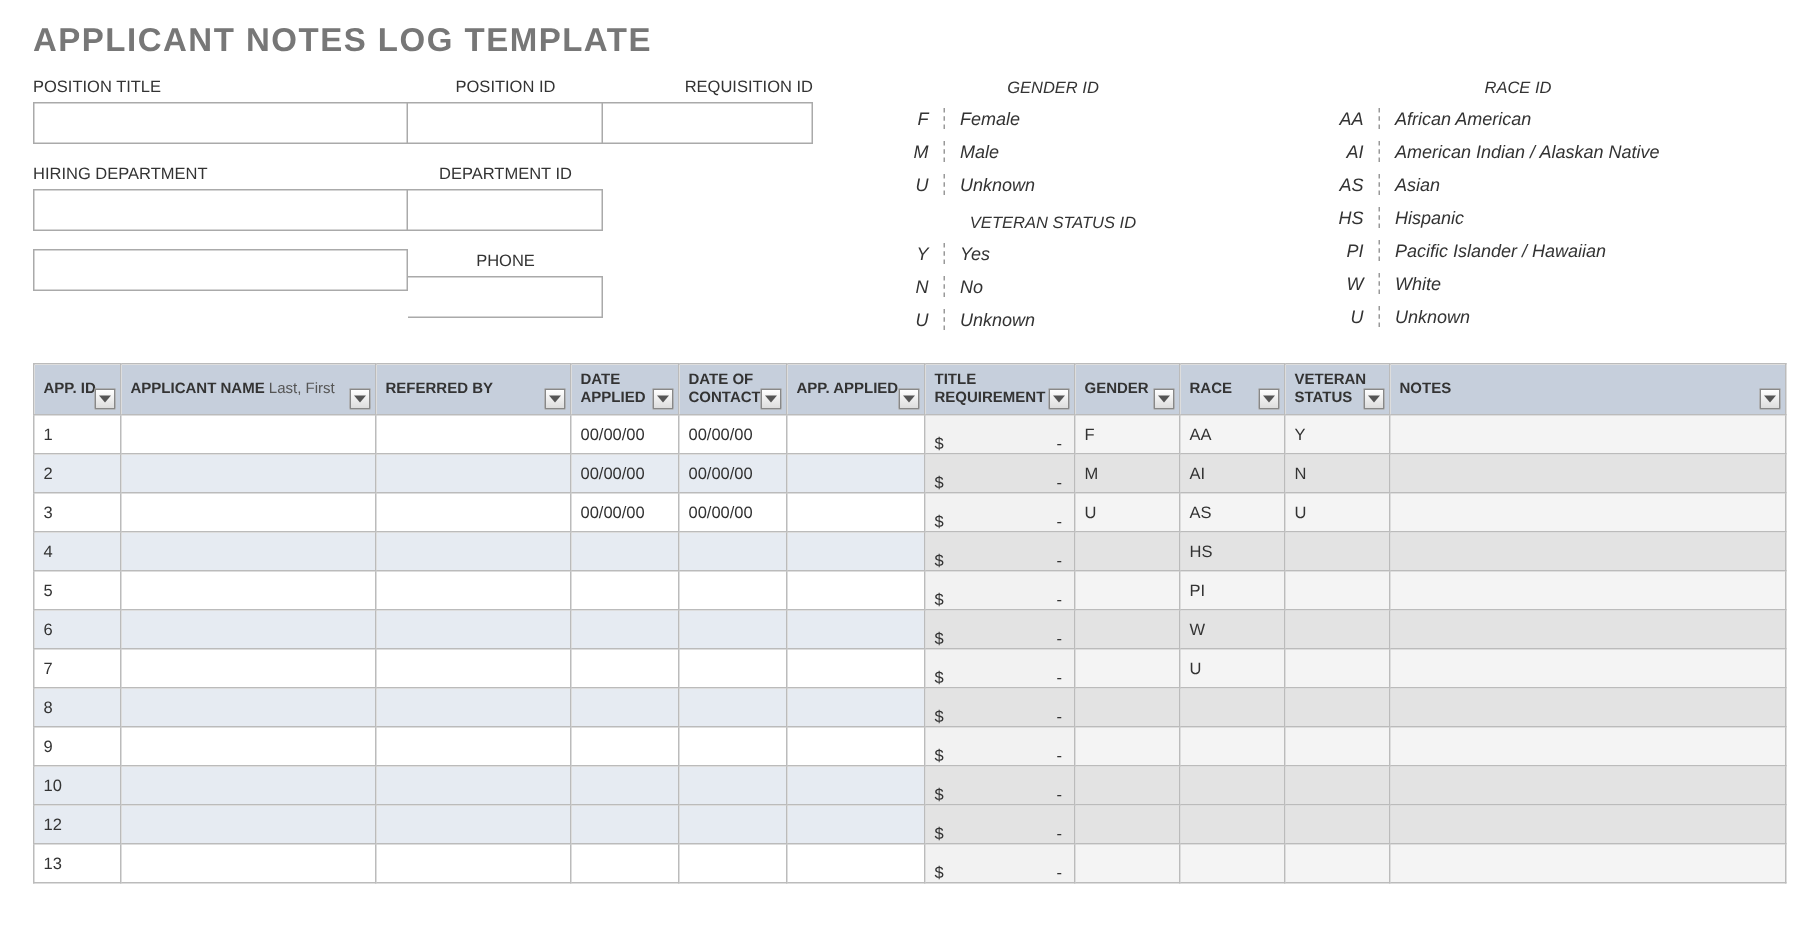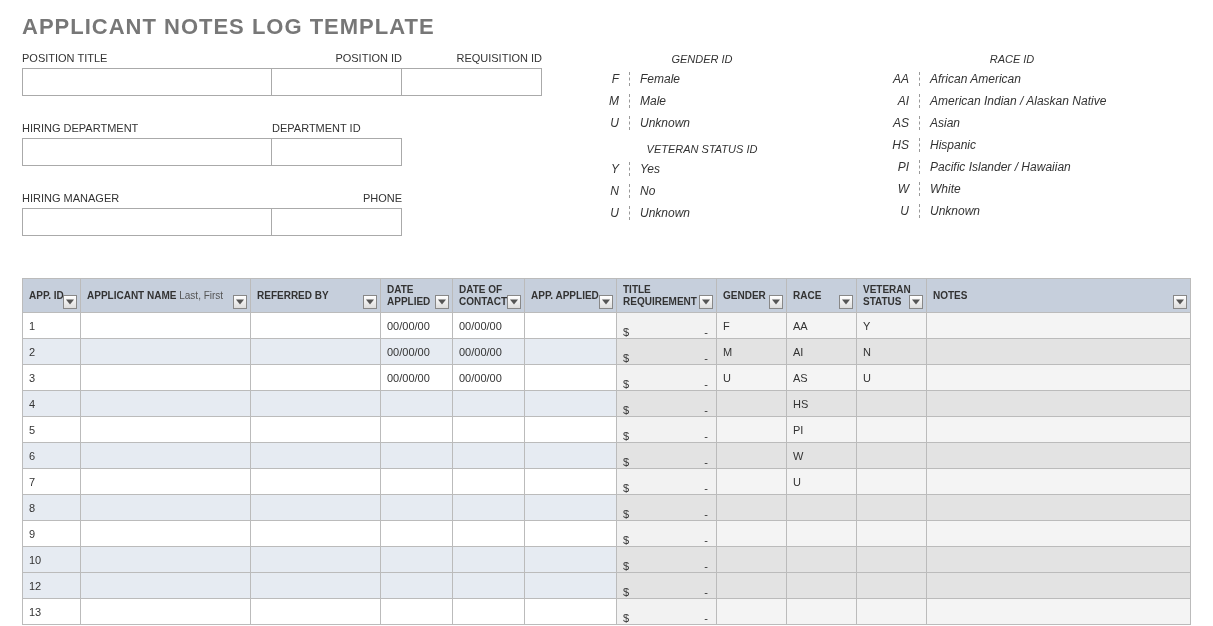--- a/index.html
+++ b/index.html
@@ -14,21 +14,21 @@
   }
   h1 {
     margin: 0 0 10px 0;
     font-size: 22px;
     letter-spacing: 1px;
     color: #777;
     font-weight: bold;
   }
   .top { display: flex; gap: 40px; }
   .form-col { width: 520px; }
-  .form-row { display: flex; margin-bottom: 24px; }
+  .form-row { display: flex; margin-bottom: 12px; }
   .form-cell { display: flex; flex-direction: column; }
   .form-label { font-size: 11px; font-weight: 400; padding: 2px 0 4px 0; }
   .form-input {
     height: 28px;
     border: 1px solid #aaa;
     background: #fff;
     width: 100%;
   }
   .form-cell + .form-cell .form-input { border-left: none; }
   .legend-wrap { flex: 1; display: flex; gap: 50px; font-size: 12px; }
@@ -105,45 +105,44 @@
 
 <div class="top">
 
   <div class="form-col">
     <div class="form-row">
       <div class="form-cell" style="width:250px">
         <div class="form-label">POSITION TITLE</div>
         <div class="form-input"></div>
       </div>
       <div class="form-cell" style="width:130px">
-        <div class="form-label" style="text-align:right">POSITION ID</div>
+        <div class="form-label" style="text-align:center">POSITION ID</div>
         <div class="form-input"></div>
       </div>
       <div class="form-cell" style="width:140px">
         <div class="form-label" style="text-align:right">REQUISITION ID</div>
         <div class="form-input"></div>
       </div>
     </div>
     <div class="form-row">
       <div class="form-cell" style="width:250px">
         <div class="form-label">HIRING DEPARTMENT</div>
         <div class="form-input"></div>
       </div>
       <div class="form-cell" style="width:130px">
-        <div class="form-label" style="">DEPARTMENT ID</div>
+        <div class="form-label" style="text-align:center">DEPARTMENT ID</div>
         <div class="form-input"></div>
       </div>
     </div>
     <div class="form-row" style="margin-top:10px">
       <div class="form-cell" style="width:250px">
-        <div class="form-label">HIRING MANAGER</div>
         <div class="form-input"></div>
       </div>
       <div class="form-cell" style="width:130px">
-        <div class="form-label" style="text-align:right">PHONE</div>
+        <div class="form-label" style="text-align:center">PHONE</div>
         <div class="form-input"></div>
       </div>
     </div>
   </div>
 
   <div class="legend-wrap">
     <div class="legend-col">
       <div class="legend-title">GENDER ID</div>
       <div id="legend-gender">
           <div class="legend-row">

